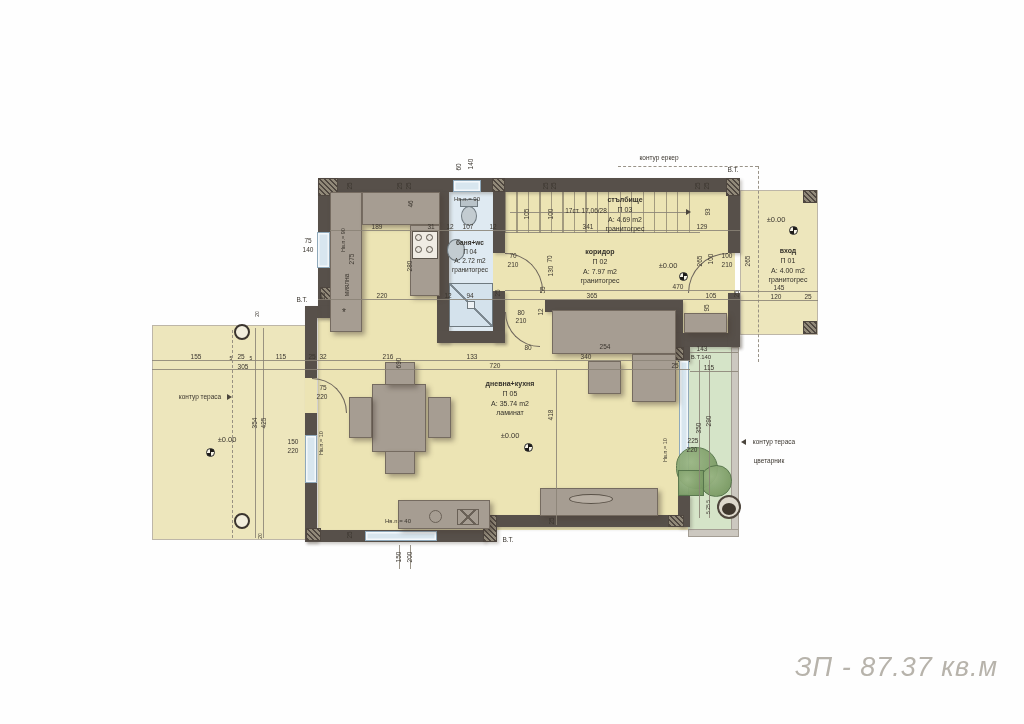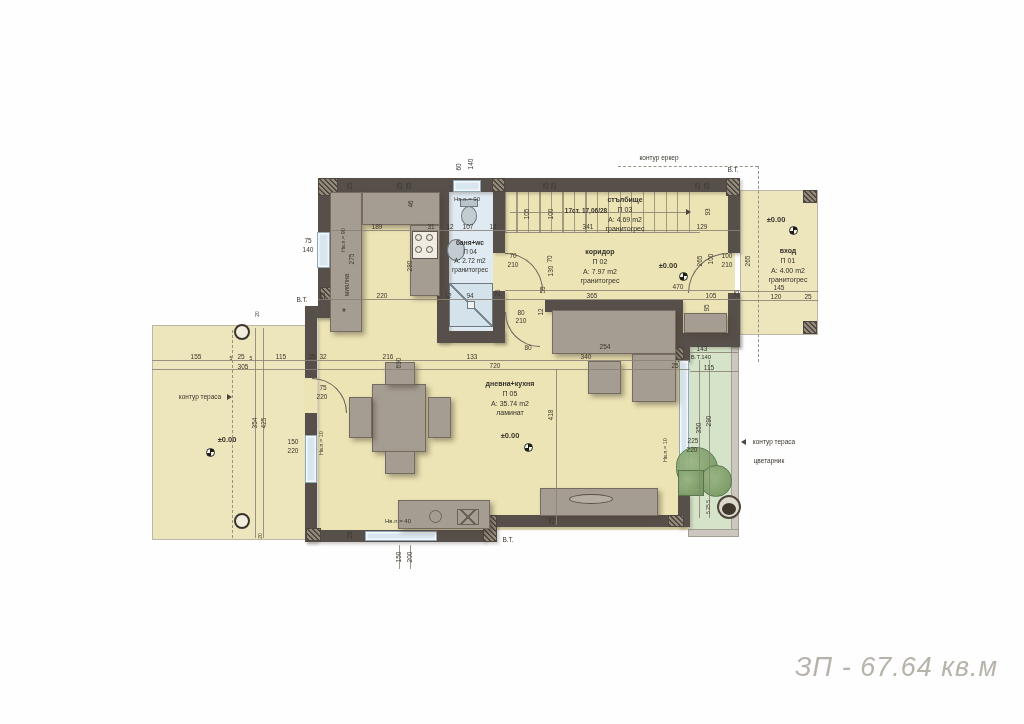--- a/index.html
+++ b/index.html
@@ -24,21 +24,21 @@
   .fix{background:#cfd8dd;border:1px solid #6f7a80;border-radius:50%;}
   .line{background:#8a8276;opacity:.85;}
   .dline{opacity:.9;}
   .tree{border:1px solid #55744a;background:radial-gradient(circle at 35% 35%,#9ab685,#6f9159);opacity:.95;}
   .bench{width:9px;height:9px;border-radius:50%;border:1px solid #2a2a2a;
          background:conic-gradient(from 0deg,#1d1b18 0 90deg,#f6f3e7 90deg 180deg,#1d1b18 180deg 270deg,#f6f3e7 270deg 360deg);}
   .colcirc{border:2px solid #3a342e;border-radius:50%;background:#f2eedd;}
   
   .dim{position:absolute;transform:translate(-50%,-50%);font-size:6.5px;line-height:1;color:#3b362f;white-space:nowrap;}
   .dim.v{transform:translate(-50%,-50%) rotate(-90deg);}
-  .dim.b{font-weight:bold;}
+  .dim.b{font-weight:normal;}
   .room-label{transform:translate(-50%,-50%);text-align:center;font-size:7px;line-height:1.4;color:#33302a;white-space:nowrap;}
   .room-label span{display:block;}
   .room-label span:first-child{font-weight:bold;}
   .title{font-size:27px;font-style:italic;color:#b7b3ab;letter-spacing:1px;}
   .tri-r{width:0;height:0;border-left:5px solid #4a443c;border-top:3px solid transparent;border-bottom:3px solid transparent;}
   .tri-l{width:0;height:0;border-right:5px solid #4a443c;border-top:3px solid transparent;border-bottom:3px solid transparent;}
   .burner{position:absolute;width:7px;height:7px;border:1px solid #5d564d;border-radius:50%;background:#e9e5dd;}
 </style>
 </head>
 <body>
@@ -306,14 +306,14 @@
       <span class="dim v" style="left: 699px; top: 428px;">350</span>
       <span class="dim v" style="left: 709px; top: 421px;">290</span>
       <span class="dim" style="left: 693px; top: 441px;">225</span>
       <span class="dim" style="left: 692px; top: 450px;">220</span>
       <span class="dim v" style="left: 666px; top: 450px; font-size: 5.5px;">Нв.п.= 10</span>
       <span class="dim" style="left: 774px; top: 442px;">контур тераса</span>
       <span class="dim" style="left: 769px; top: 461px;">цветарник</span>
       <span class="dim v" style="left: 708px; top: 507px; font-size: 5px;">5 25 5</span>
     </div>
 
-  <div class="title" style="left:795px;top:652px;">ЗП - 67.64 кв.м</div>
+  <div class="title" style="left:795px;top:652px;">ЗП - 87.37 кв.м</div>
 </div>
 
 </body></html>

